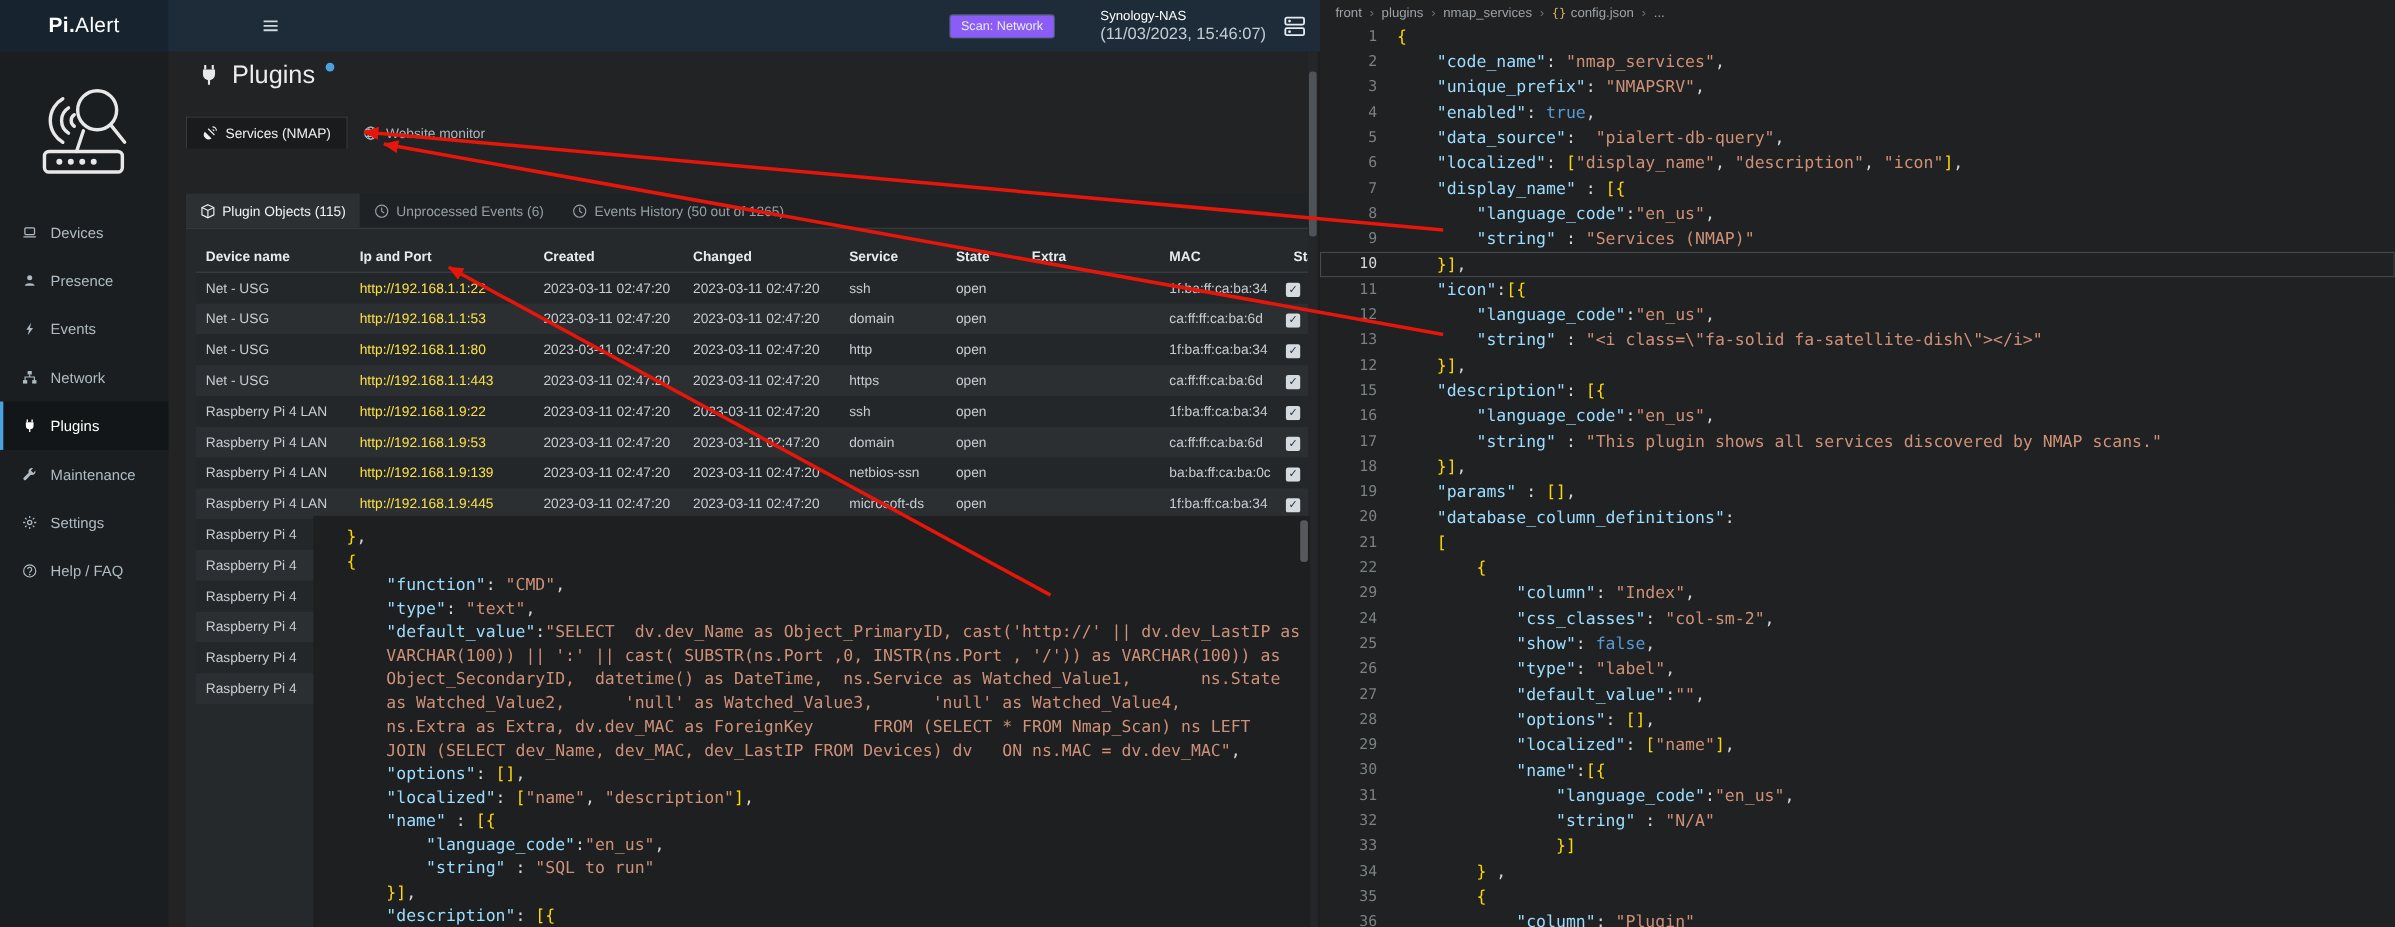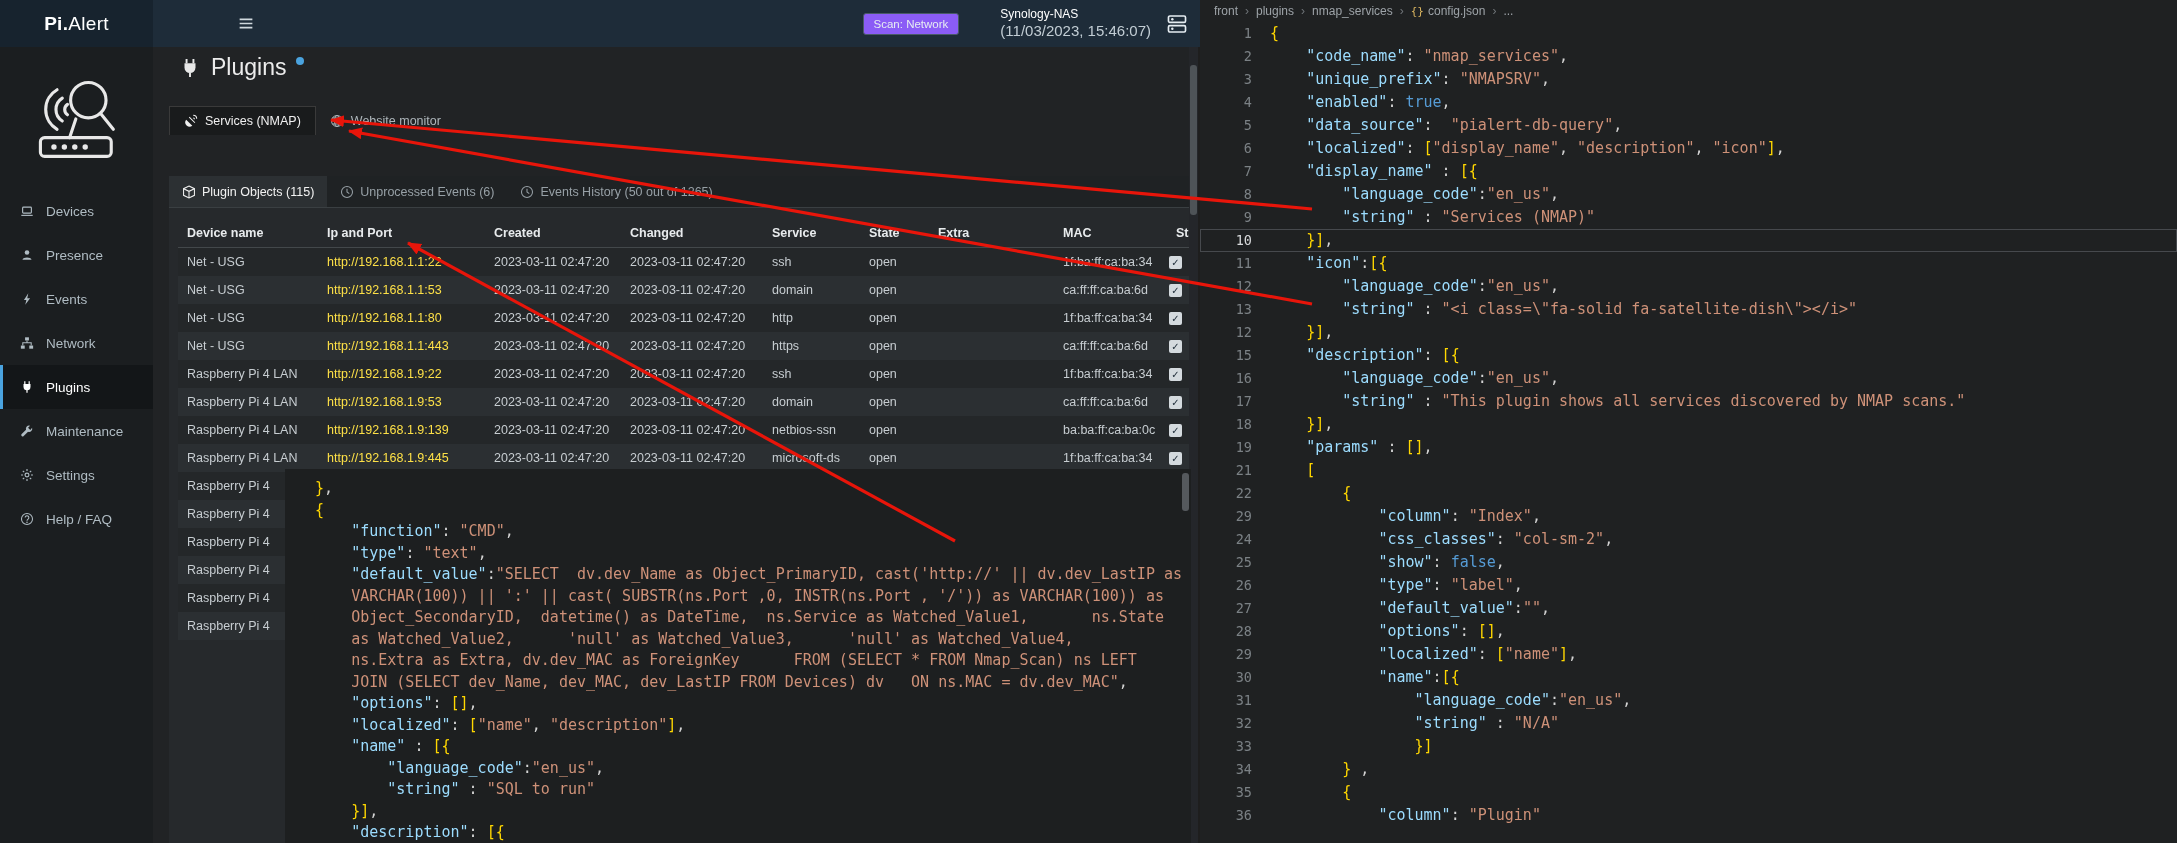--- a/index.html
+++ b/index.html
@@ -495,20 +495,21 @@
         <div class="eline active"><span class="ln">10</span><span class="ecode"><span class="tok-plain">    </span><span class="tok-br">}</span><span class="tok-br">]</span><span class="tok-plain">,</span></span></div>
         <div class="eline"><span class="ln">11</span><span class="ecode"><span class="tok-plain">    </span><span class="tok-key">"icon"</span><span class="tok-plain">:</span><span class="tok-br">[</span><span class="tok-br">{</span></span></div>
         <div class="eline"><span class="ln">12</span><span class="ecode"><span class="tok-plain">        </span><span class="tok-key">"language_code"</span><span class="tok-plain">:</span><span class="tok-str">"en_us"</span><span class="tok-plain">,</span></span></div>
         <div class="eline"><span class="ln">13</span><span class="ecode"><span class="tok-plain">        </span><span class="tok-key">"string"</span><span class="tok-plain"> : </span><span class="tok-str">"&lt;i class=\"fa-solid fa-satellite-dish\"&gt;&lt;/i&gt;"</span></span></div>
         <div class="eline"><span class="ln">12</span><span class="ecode"><span class="tok-plain">    </span><span class="tok-br">}</span><span class="tok-br">]</span><span class="tok-plain">,</span></span></div>
         <div class="eline"><span class="ln">15</span><span class="ecode"><span class="tok-plain">    </span><span class="tok-key">"description"</span><span class="tok-plain">: </span><span class="tok-br">[</span><span class="tok-br">{</span></span></div>
         <div class="eline"><span class="ln">16</span><span class="ecode"><span class="tok-plain">        </span><span class="tok-key">"language_code"</span><span class="tok-plain">:</span><span class="tok-str">"en_us"</span><span class="tok-plain">,</span></span></div>
         <div class="eline"><span class="ln">17</span><span class="ecode"><span class="tok-plain">        </span><span class="tok-key">"string"</span><span class="tok-plain"> : </span><span class="tok-str">"This plugin shows all services discovered by NMAP scans."</span></span></div>
         <div class="eline"><span class="ln">18</span><span class="ecode"><span class="tok-plain">    </span><span class="tok-br">}</span><span class="tok-br">]</span><span class="tok-plain">,</span></span></div>
         <div class="eline"><span class="ln">19</span><span class="ecode"><span class="tok-plain">    </span><span class="tok-key">"params"</span><span class="tok-plain"> : </span><span class="tok-br">[</span><span class="tok-br">]</span><span class="tok-plain">,</span></span></div>
+        <div class="eline"><span class="ln">20</span><span class="ecode"><span class="tok-plain">    </span><span class="tok-key">"database_column_definitions"</span><span class="tok-plain">:</span></span></div>
         <div class="eline"><span class="ln">21</span><span class="ecode"><span class="tok-plain">    </span><span class="tok-br">[</span></span></div>
         <div class="eline"><span class="ln">22</span><span class="ecode"><span class="tok-plain">        </span><span class="tok-br">{</span></span></div>
         <div class="eline"><span class="ln">29</span><span class="ecode"><span class="tok-plain">            </span><span class="tok-key">"column"</span><span class="tok-plain">: </span><span class="tok-str">"Index"</span><span class="tok-plain">,</span></span></div>
         <div class="eline"><span class="ln">24</span><span class="ecode"><span class="tok-plain">            </span><span class="tok-key">"css_classes"</span><span class="tok-plain">: </span><span class="tok-str">"col-sm-2"</span><span class="tok-plain">,</span></span></div>
         <div class="eline"><span class="ln">25</span><span class="ecode"><span class="tok-plain">            </span><span class="tok-key">"show"</span><span class="tok-plain">: </span><span class="tok-kw">false</span><span class="tok-plain">,</span></span></div>
         <div class="eline"><span class="ln">26</span><span class="ecode"><span class="tok-plain">            </span><span class="tok-key">"type"</span><span class="tok-plain">: </span><span class="tok-str">"label"</span><span class="tok-plain">,</span></span></div>
         <div class="eline"><span class="ln">27</span><span class="ecode"><span class="tok-plain">            </span><span class="tok-key">"default_value"</span><span class="tok-plain">:</span><span class="tok-str">""</span><span class="tok-plain">,</span></span></div>
         <div class="eline"><span class="ln">28</span><span class="ecode"><span class="tok-plain">            </span><span class="tok-key">"options"</span><span class="tok-plain">: </span><span class="tok-br">[</span><span class="tok-br">]</span><span class="tok-plain">,</span></span></div>
         <div class="eline"><span class="ln">29</span><span class="ecode"><span class="tok-plain">            </span><span class="tok-key">"localized"</span><span class="tok-plain">: </span><span class="tok-br">[</span><span class="tok-str">"name"</span><span class="tok-br">]</span><span class="tok-plain">,</span></span></div>
         <div class="eline"><span class="ln">30</span><span class="ecode"><span class="tok-plain">            </span><span class="tok-key">"name"</span><span class="tok-plain">:</span><span class="tok-br">[</span><span class="tok-br">{</span></span></div>

